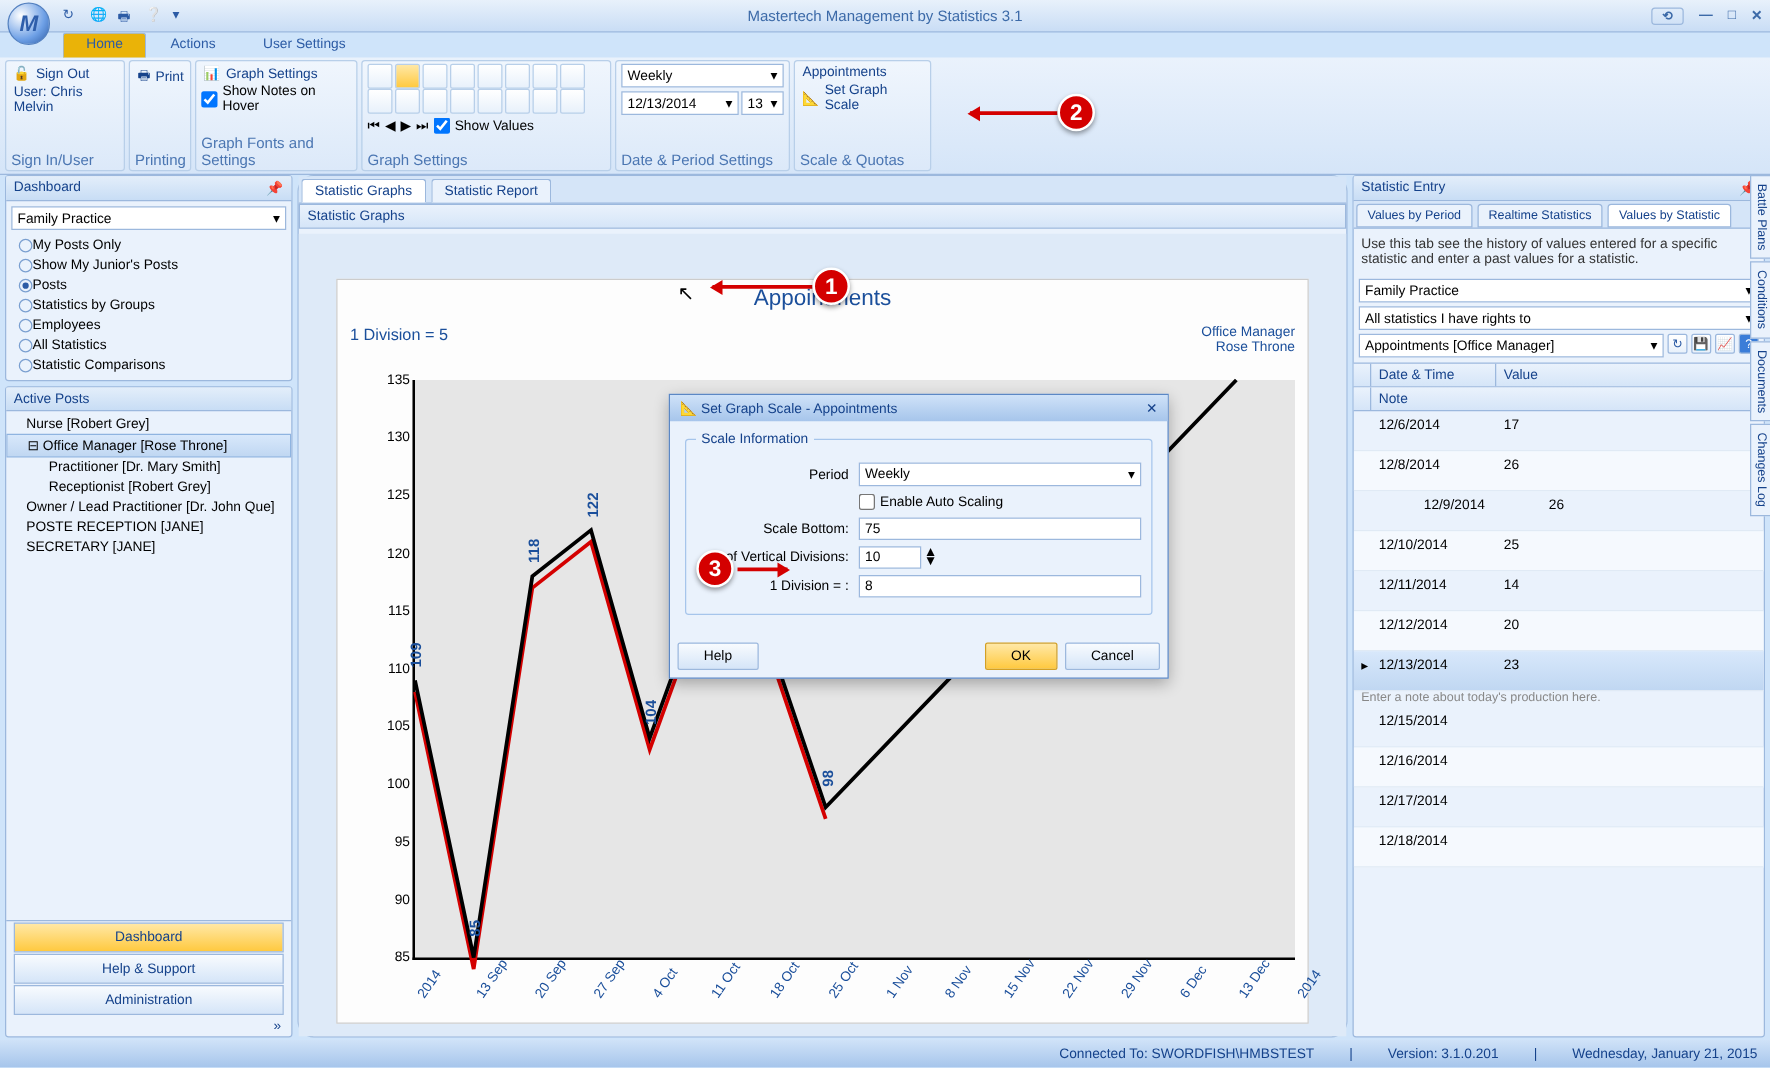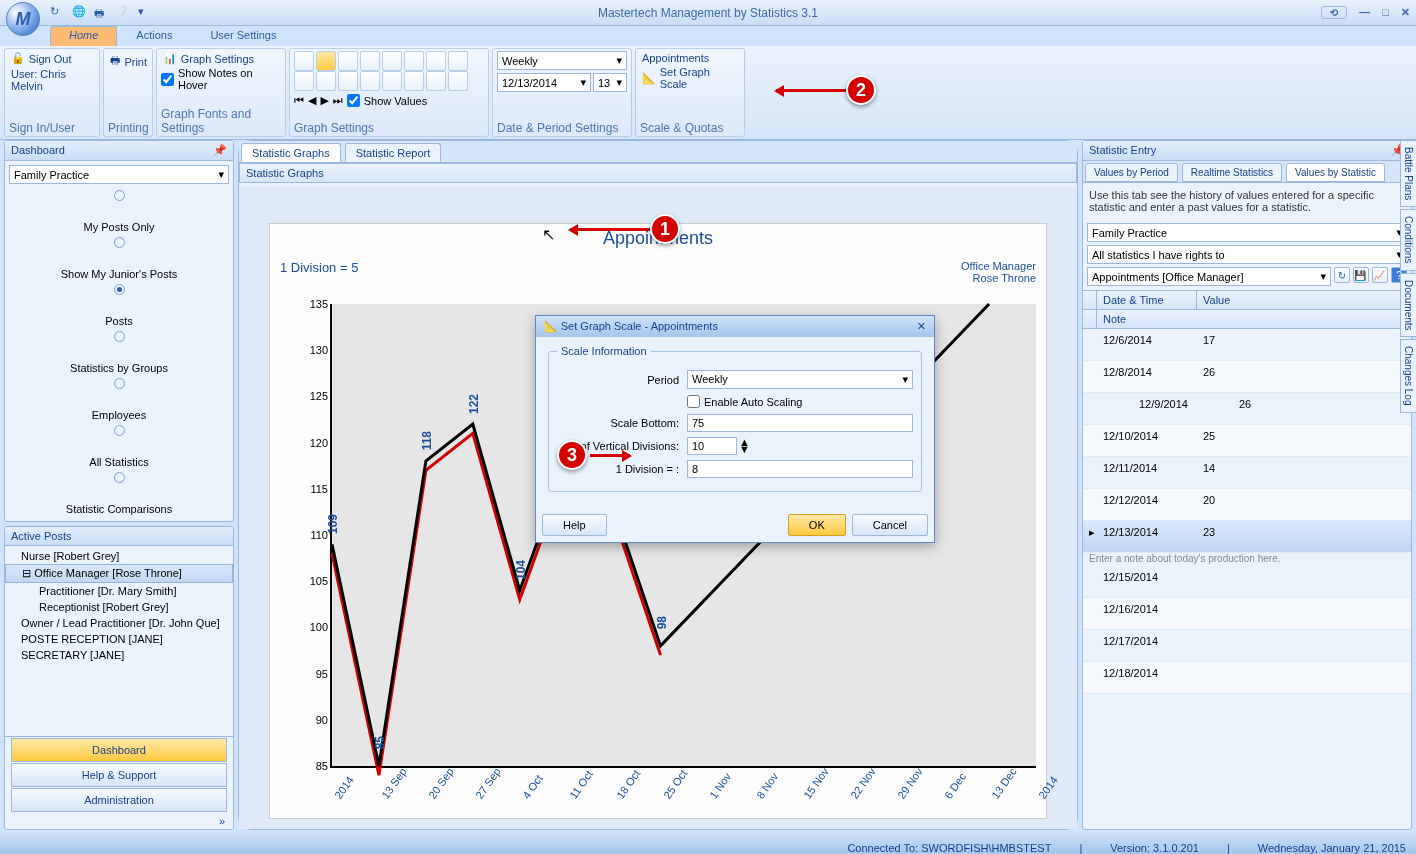--- a/index.html
+++ b/index.html
@@ -9,41 +9,41 @@
 .titlebar { height: 26px; background: linear-gradient(#e8f1fb,#c9ddf5); display: flex; align-items: center; position: relative; border-bottom: 1px solid #9cb8dd; }
 .orb { width: 34px; height: 34px; border-radius: 50%; background: radial-gradient(circle at 30% 30%, #fff, #6ea0e6 60%, #2c5ba5); border: 1px solid #5380c0; position: absolute; left: 6px; top: 2px; display:flex;align-items:center;justify-content:center;font-style:italic;font-weight:bold;color:#2e5eab;font-size:18px;z-index:10;}
 .qat { margin-left: 50px; display: flex; gap: 6px; align-items:center;}
 .qat-btn { width: 16px; height: 16px; color:#2c5ba5; cursor:pointer;}
 .title-text { position:absolute; left:50%; transform:translateX(-50%); color:#3c6aa8; font-size:12px;}
 .win-btns { position:absolute; right:6px; display:flex; gap:12px; color:#3c6aa8; font-weight:bold;}
 
 
 .ribbontabs { height: 20px; background:#cfe4fa; display:flex; padding-left:50px; gap:0;}
 .rtab { padding: 2px 18px; color:#2c5ba5; cursor:pointer; border:1px solid transparent;}
-.rtab.active { background:#fdba74; border:1px solid #9cb8dd; border-bottom:none; border-radius:3px 3px 0 0;font-style:italic;}
+.rtab.active { background:#eab308; border:1px solid #9cb8dd; border-bottom:none; border-radius:3px 3px 0 0;}
 
 
 .ribbon { height: 94px; background: linear-gradient(#eaf2fc,#d5e5f8); border-bottom:1px solid #9cb8dd; display:flex; padding:2px 4px;}
 .rgroup { border:1px solid #b8cfe9; background:linear-gradient(#f0f6fd,#dce9f9); border-radius:3px; margin-right:3px; display:flex; flex-direction:column; padding:2px 4px 0;}
 .rgroup-body { flex:1; display:flex; flex-direction:column; justify-content:flex-start;}
 .rgroup-label { text-align:left; color:#4b76b2; font-size:12px; padding:1px 0;}
 .rbtn { display:flex; align-items:center; gap:4px; padding:1px 2px; cursor:pointer; color:#15428b;}
 .smallicons { display:flex; gap:2px; flex-wrap:wrap;}
 .smallicons .ib { width:20px; height:20px; border:1px solid #b8cfe9; background:linear-gradient(#fff,#e8f1fb); border-radius:2px; cursor:pointer;}
 .chk { display:flex; align-items:center; gap:4px; padding:1px 0;}
 
 
 .main { position:absolute; top:140px; bottom:24px; left:4px; right:4px; display:flex; gap:4px;}
 .panel { background:#eaf2fc; border:1px solid #9cb8dd; border-radius:3px; display:flex; flex-direction:column;}
 .panel-hdr { background:linear-gradient(#e3eefa,#c8ddf5); padding:3px 6px; border-bottom:1px solid #9cb8dd; display:flex; justify-content:space-between; color:#15428b;}
 
 
 .left { width:230px; display:flex; flex-direction:column; gap:4px;}
 .combo { border:1px solid #9cb8dd; background:#fff; padding:2px 4px; display:flex; justify-content:space-between; align-items:center;}
-.radio-row { display:flex; align-items:center; gap:20px; padding:2px 6px;flex-direction:column;}
+.radio-row { display:flex; align-items:center; gap:0; padding:2px 6px;}
 .radio-dot { width:11px; height:11px; border:1px solid #7a9fd0; border-radius:50%; display:inline-block; position:relative;}
 .radio-dot.sel::after { content:''; position:absolute; inset:2px; background:#2c5ba5; border-radius:50%;}
 .tree-row { padding:2px 4px 2px 16px; cursor:pointer;}
 .tree-row.sel { background:linear-gradient(#d8e8fb,#c0d7f2); border:1px solid #8fb4e0;}
 .navbtn { background:linear-gradient(#f8fbfe,#d5e5f8); border:1px solid #9cb8dd; padding:5px; margin:1px 6px; text-align:center; cursor:pointer; color:#15428b;}
 .navbtn.active { background:linear-gradient(#ffe8a6,#ffc93f);}
 
 
 .center { flex:1; display:flex; flex-direction:column;border-radius:13px;}
 .tabstrip { display:flex; background:#d5e5f8; border-bottom:1px solid #9cb8dd;}
@@ -90,21 +90,21 @@
 .dlg-btns { display:flex; justify-content:space-between; padding:6px;}
 .btn { border:1px solid #9cb8dd; background:linear-gradient(#f8fbfe,#d5e5f8); padding:4px 20px; cursor:pointer; border-radius:2px;}
 .btn.primary { background:linear-gradient(#ffe8a6,#ffc93f); border-color:#d4a023;}
 
 
 .bubble { position:absolute; width:30px; height:30px; background:#d40000; border-radius:50%; color:#fff; font-weight:bold; font-size:18px; display:flex; align-items:center; justify-content:center; z-index:200; border:2px solid #fff; box-shadow:0 2px 4px rgba(0,0,0,0.4);}
 .arrow-line { position:absolute; height:3px; background:#d40000; z-index:199;}
 .arrow-line::before { content:''; position:absolute; left:-8px; top:-4px; border:6px solid transparent; border-right:10px solid #d40000;}
 
 
-.statusbar { position:absolute; bottom:0; left:0; right:0; height:22px; background:linear-gradient(#cfe2f8,#a6c5eb); display:flex; justify-content:flex-end; align-items:flex-end; padding:0 10px; color:#15428b; font-size:11px; gap:28px;}
+.statusbar { position:absolute; bottom:0; left:0; right:0; height:22px; background:linear-gradient(#cfe2f8,#a6c5eb); display:flex; justify-content:flex-end; align-items:center; padding:0 10px; color:#15428b; font-size:11px; gap:28px;}
 .cursor-icon { position:absolute; z-index:150; font-size:16px; color:#000;}
 .pin-icon { color:#5b87c4; font-size:11px;}
 .sq-icon { width:16px; height:16px; border:1px solid #9cb8dd; background:linear-gradient(#fff,#e8f1fb); border-radius:2px; display:inline-flex; align-items:center; justify-content:center; cursor:pointer; color:#2c5ba5; font-size:10px;}
 </style>
 </head>
 <body>
 
 <div class="titlebar">
   <div class="orb">M</div>
   <div class="qat">

